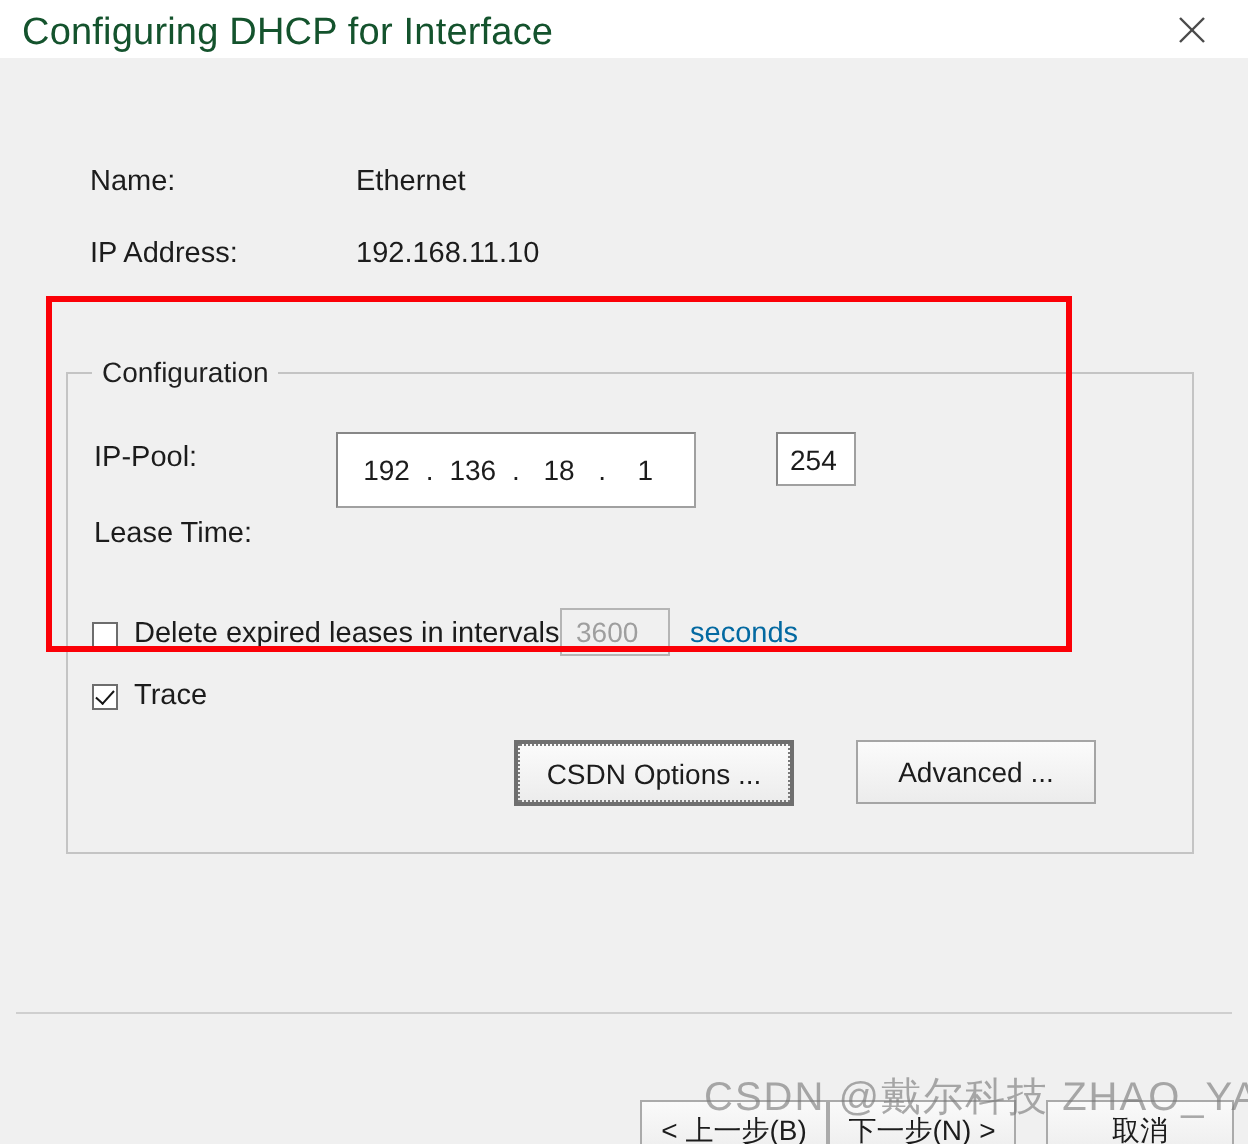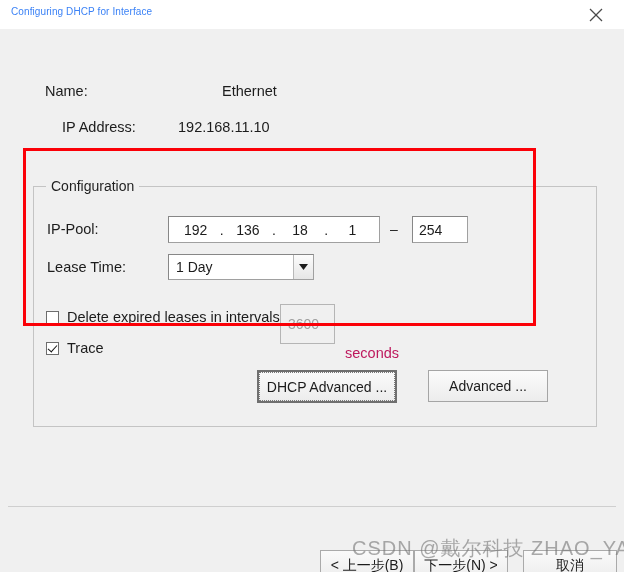--- a/index.html
+++ b/index.html
@@ -22,22 +22,22 @@
     left: 0; top: 0;
     width: 624px;
     height: 29px;
     background: #ffffff;
     border-bottom: 1px solid #e8e8e8;
   }
   .titlebar-text {
     position: absolute;
     left: 11px;
     top: 6px;
-    font-size: 10px;
-    color: #3b82f6;
+    font-size: 19px;
+    color: #14532d;
     letter-spacing: 0.1px;
     white-space: nowrap;
   }
   .close-btn {
     position: absolute;
     right: 6px;
     top: 0;
     width: 44px;
     height: 29px;
     display: flex;
@@ -109,44 +109,44 @@
   }
   .field-value {
     position: absolute;
     font-size: 14.5px;
     color: #1c1c1c;
     white-space: nowrap;
   }
 
   
   #lbl-name      { left: 45px;  top: 54px; }
-  #val-name      { left: 178px; top: 54px; margin-left: 44px; }
-  #lbl-ipaddr    { left: 45px;  top: 90px; margin-left: 17px; }
+  #val-name      { left: 178px; top: 54px; }
+  #lbl-ipaddr    { left: 45px;  top: 90px; }
   #val-ipaddr    { left: 178px; top: 90px; }
 
   
   #lbl-ippool    { left: 47px;  top: 192px; }
   #lbl-lease     { left: 47px;  top: 230px; }
 
   
   .ip-input {
     position: absolute;
     left: 168px;
     top: 187px;
-    width: 212px;
+    width: 180px;
     height: 27px;
     background: #ffffff;
     border: 1px solid #a0a0a0;
     border-top-color: #878787;
     border-left-color: #878787;
     box-sizing: border-box;
     display: flex;
     align-items: center;
     justify-content: space-around;
-    padding: 7px 8px;
+    padding: 18px 8px;
   }
   .ip-octet {
     font-size: 14px;
     color: #1c1c1c;
     text-align: center;
     min-width: 26px;
   }
   .ip-dot {
     font-size: 14px;
     color: #1c1c1c;
@@ -155,23 +155,23 @@
   .range-dash {
     position: absolute;
     left: 390px;
     top: 192px;
     font-size: 14px;
     color: #2a2a2a;
   }
 
   .ip-end-input {
     position: absolute;
-    left: 412px;
+    left: 388px;
     top: 187px;
-    width: 56px;
+    width: 40px;
     height: 27px;
     background: #ffffff;
     border: 1px solid #a0a0a0;
     border-top-color: #878787;
     border-left-color: #878787;
     box-sizing: border-box;
     display: flex;
     align-items: center;
     padding-left: 6px;
     font-size: 14px;
@@ -249,37 +249,36 @@
     font-size: 14.5px;
     color: #1c1c1c;
     white-space: nowrap;
   }
 
   .interval-input {
     position: absolute;
     left: 280px;
     top: 275px;
     width: 55px;
-    height: 40px;
+    height: 24px;
     background: #f0f0f0;
     border: 1px solid #b5b5b5;
     box-sizing: border-box;
     display: flex;
     align-items: center;
     padding-left: 7px;
     font-size: 14px;
     color: #9e9e9e;
   }
   .seconds-label {
     position: absolute;
     left: 345px;
     top: 280px;
     font-size: 14.5px;
-    color: #be185d;
-    margin-top: 36px;
+    color: #0369a1;
   }
 
   
   .btn {
     position: absolute;
     background: linear-gradient(#fbfbfb, #ececec);
     border: 1px solid #a5a5a5;
     box-sizing: border-box;
     display: flex;
     align-items: center;
@@ -388,43 +387,35 @@
     <span class="ip-octet">136</span>
     <span class="ip-dot">.</span>
     <span class="ip-octet">18</span>
     <span class="ip-dot">.</span>
     <span class="ip-octet">1</span>
   </div>
   <div class="range-dash">–</div>
   <div class="ip-end-input">254</div>
 
   <div class="field-label" id="lbl-lease">Lease Time:</div>
-  <div class="combo">
-    <span class="combo-text">1 Day</span>
-    <span class="combo-arrow">
-      <svg width="9" height="6" viewBox="0 0 9 6">
-        <polygon points="0,0 9,0 4.5,6" fill="#1c1c1c"></polygon>
-      </svg>
-    </span>
-  </div>
 
   <div class="checkrow" id="row-delete-leases">
     <span class="checkbox"></span>
     <span class="check-label">Delete expired leases in intervals of</span>
   </div>
   <div class="interval-input">3600</div>
   <div class="seconds-label">seconds</div>
 
   <div class="checkrow" id="row-trace">
     <span class="checkbox checked"></span>
     <span class="check-label">Trace</span>
   </div>
 
   <div class="btn focused" id="btn-dhcp-options">
-    <span class="btn-inner">DHCP Advanced ...</span>
+    <span class="btn-inner">CSDN Options ...</span>
   </div>
   <div class="btn" id="btn-advanced">
     <span>Advanced ...</span>
   </div>
 
   <div class="footer-sep"></div>
 
   <div class="wizbtn" id="btn-back">
     <span>&lt; 上一步(B)</span>
   </div>

